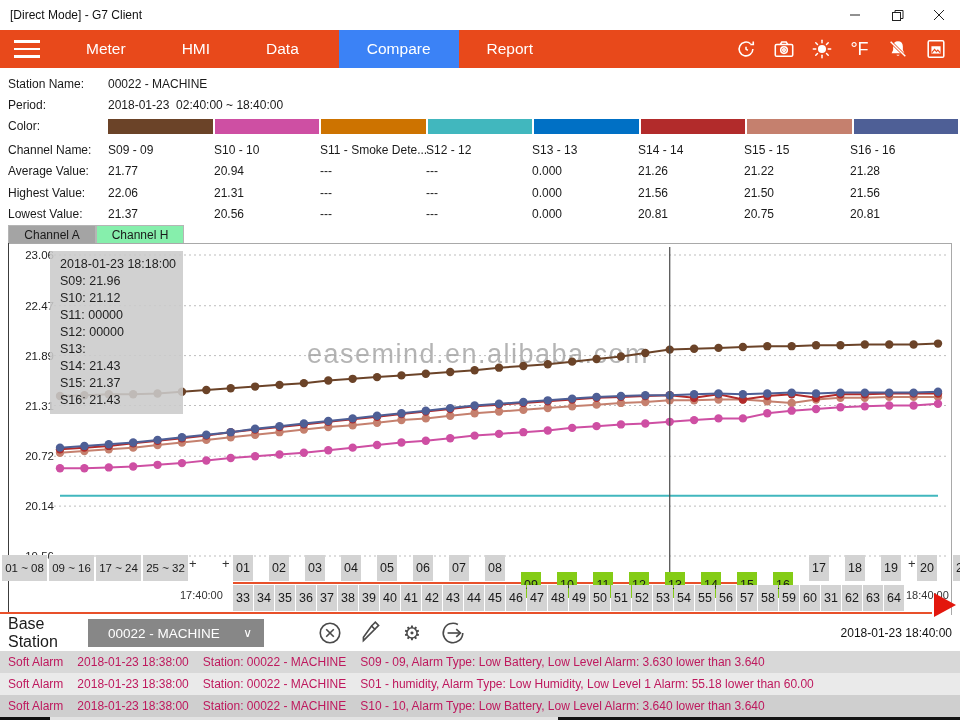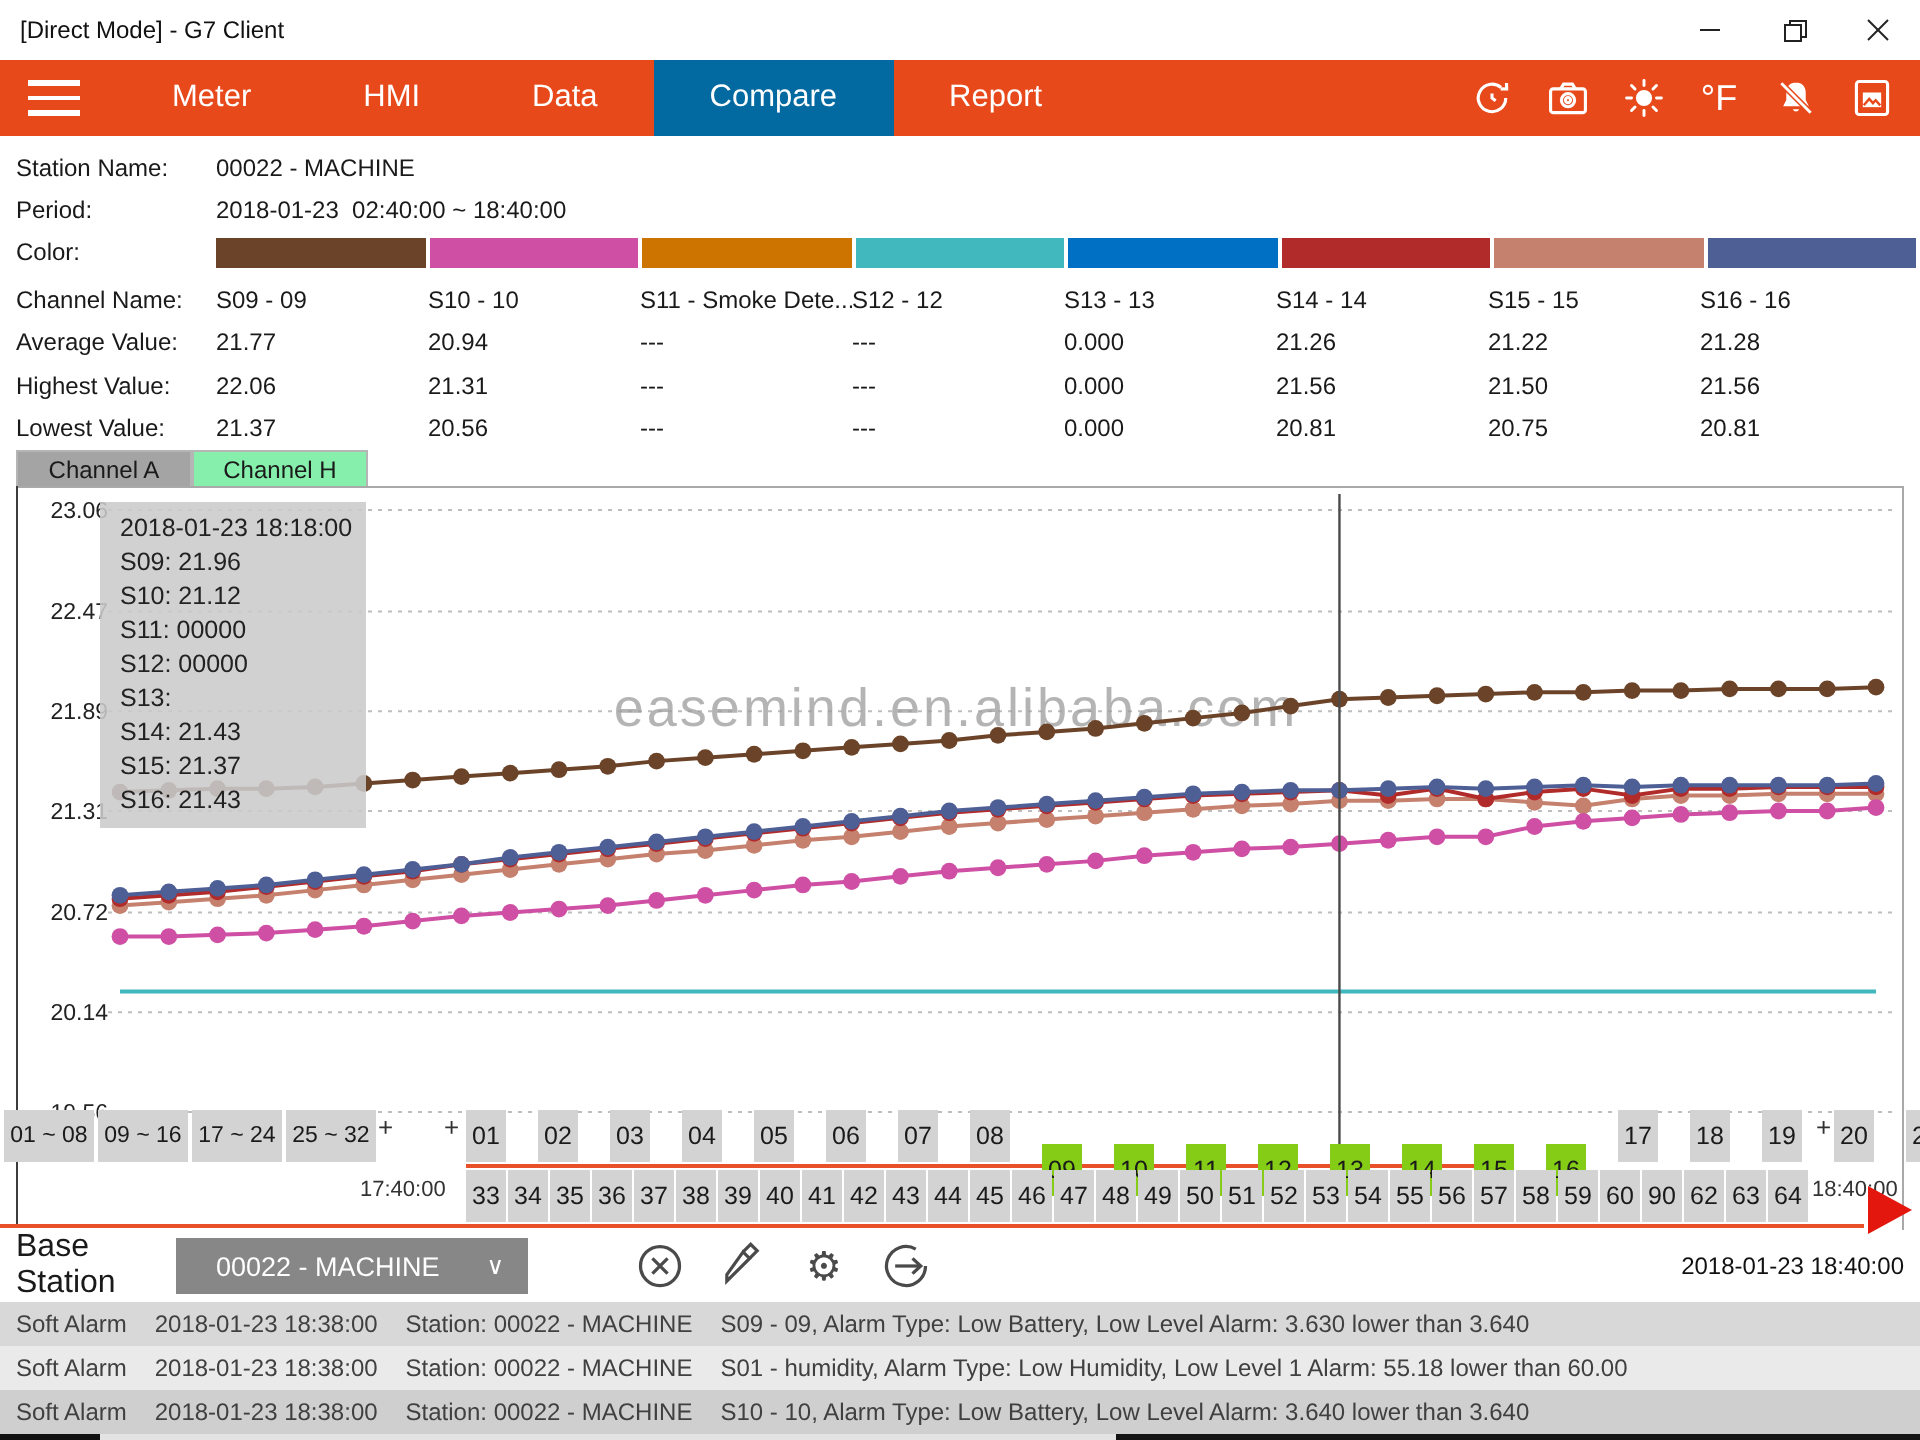--- a/index.html
+++ b/index.html
@@ -11,21 +11,21 @@
   .titlebar { height:30px; display:flex; align-items:center; background:#fff; }
   .titlebar .title { margin-left:10px; font-size:12px; color:#111; }
   .win-controls { margin-left:auto; display:flex; }
   .win-btn { width:42px; height:30px; display:flex; align-items:center; justify-content:center; color:#222; font-size:13px; }
 
   
   .menubar { height:38px; background:#E8491B; display:flex; align-items:stretch; color:#fff; }
   .hamburger { width:58px; display:flex; flex-direction:column; justify-content:center; gap:5px; padding-left:14px; }
   .hamburger i { display:block; width:26px; height:2.5px; background:#fff; }
   .menu-item { padding:0 28px; display:flex; align-items:center; font-size:15.5px; }
-  .menu-item.active { background:#0369a1; }
+  .menu-item.active { background:#3b82f6;margin-left:12px; }
   .menu-icons { margin-left:auto; display:flex; align-items:center; gap:9px; padding-right:10px; }
   .mi { width:29px; height:26px; display:flex; align-items:center; justify-content:center; color:#fff; font-size:16px; }
 
   
   .info { padding:5px 0 2px 0; }
   .info-row { display:flex; align-items:center; height:21px; }
   .info-row .lbl { width:108px; padding-left:8px; }
   .color-row { height:22px; }
   .swatches { display:flex; gap:2px; width:850px; }
   .swatch { height:15px; flex:1; }
@@ -64,21 +64,21 @@
   
   .base-row { height:36px; display:flex; align-items:center; }
   .base-row .lbl { padding-left:8px; width:88px; font-size:16px; }
   .dropdown { width:176px; height:28px; background:#878787; color:#fff; display:flex; align-items:center; font-size:13.5px; padding-left:20px; position:relative; }
   .dropdown .chev { position:absolute; right:12px; font-size:12px; }
   .base-icons { display:flex; gap:13px; margin-left:52px; align-items:center; }
   .bi { width:28px; height:28px; display:flex; align-items:center; justify-content:center; color:#4a4a4a; font-size:20px; }
   .base-ts { margin-left:auto; padding-right:8px; font-size:12px; color:#111; }
 
   
-  .alarm-row { height:22px; display:flex; align-items:center; color:#404040; font-size:12px; white-space:nowrap; overflow:hidden; }
+  .alarm-row { height:22px; display:flex; align-items:center; color:#be185d; font-size:12px; white-space:nowrap; overflow:hidden; }
   .alarm-row.bg1 { background:#D8D8D8; }
   .alarm-row.bg2 { background:#EAEAEA; }
   .alarm-row.bg3 { background:#CFCFCF; }
   .alarm-row span { margin-right:14px; }
   .alarm-row .a-type { margin-left:8px; }
 
   
   .strip { height:6px; display:flex; }
   .strip .s1 { width:50px; background:#111; }
   .strip .s2 { width:508px; background:#E3E3E3; }
@@ -543,21 +543,21 @@
           <div class="num-btn">51</div>
           <div class="num-btn">52</div>
           <div class="num-btn">53</div>
           <div class="num-btn">54</div>
           <div class="num-btn">55</div>
           <div class="num-btn">56</div>
           <div class="num-btn">57</div>
           <div class="num-btn">58</div>
           <div class="num-btn">59</div>
           <div class="num-btn">60</div>
-          <div class="num-btn">90</div>
+          <div class="num-btn">31</div>
           <div class="num-btn">62</div>
           <div class="num-btn">63</div>
           <div class="num-btn">64</div>
         </div>
     </div>
 
     <div class="bottom-red"></div>
     <div class="red-arrow"></div>
   </div>
 

